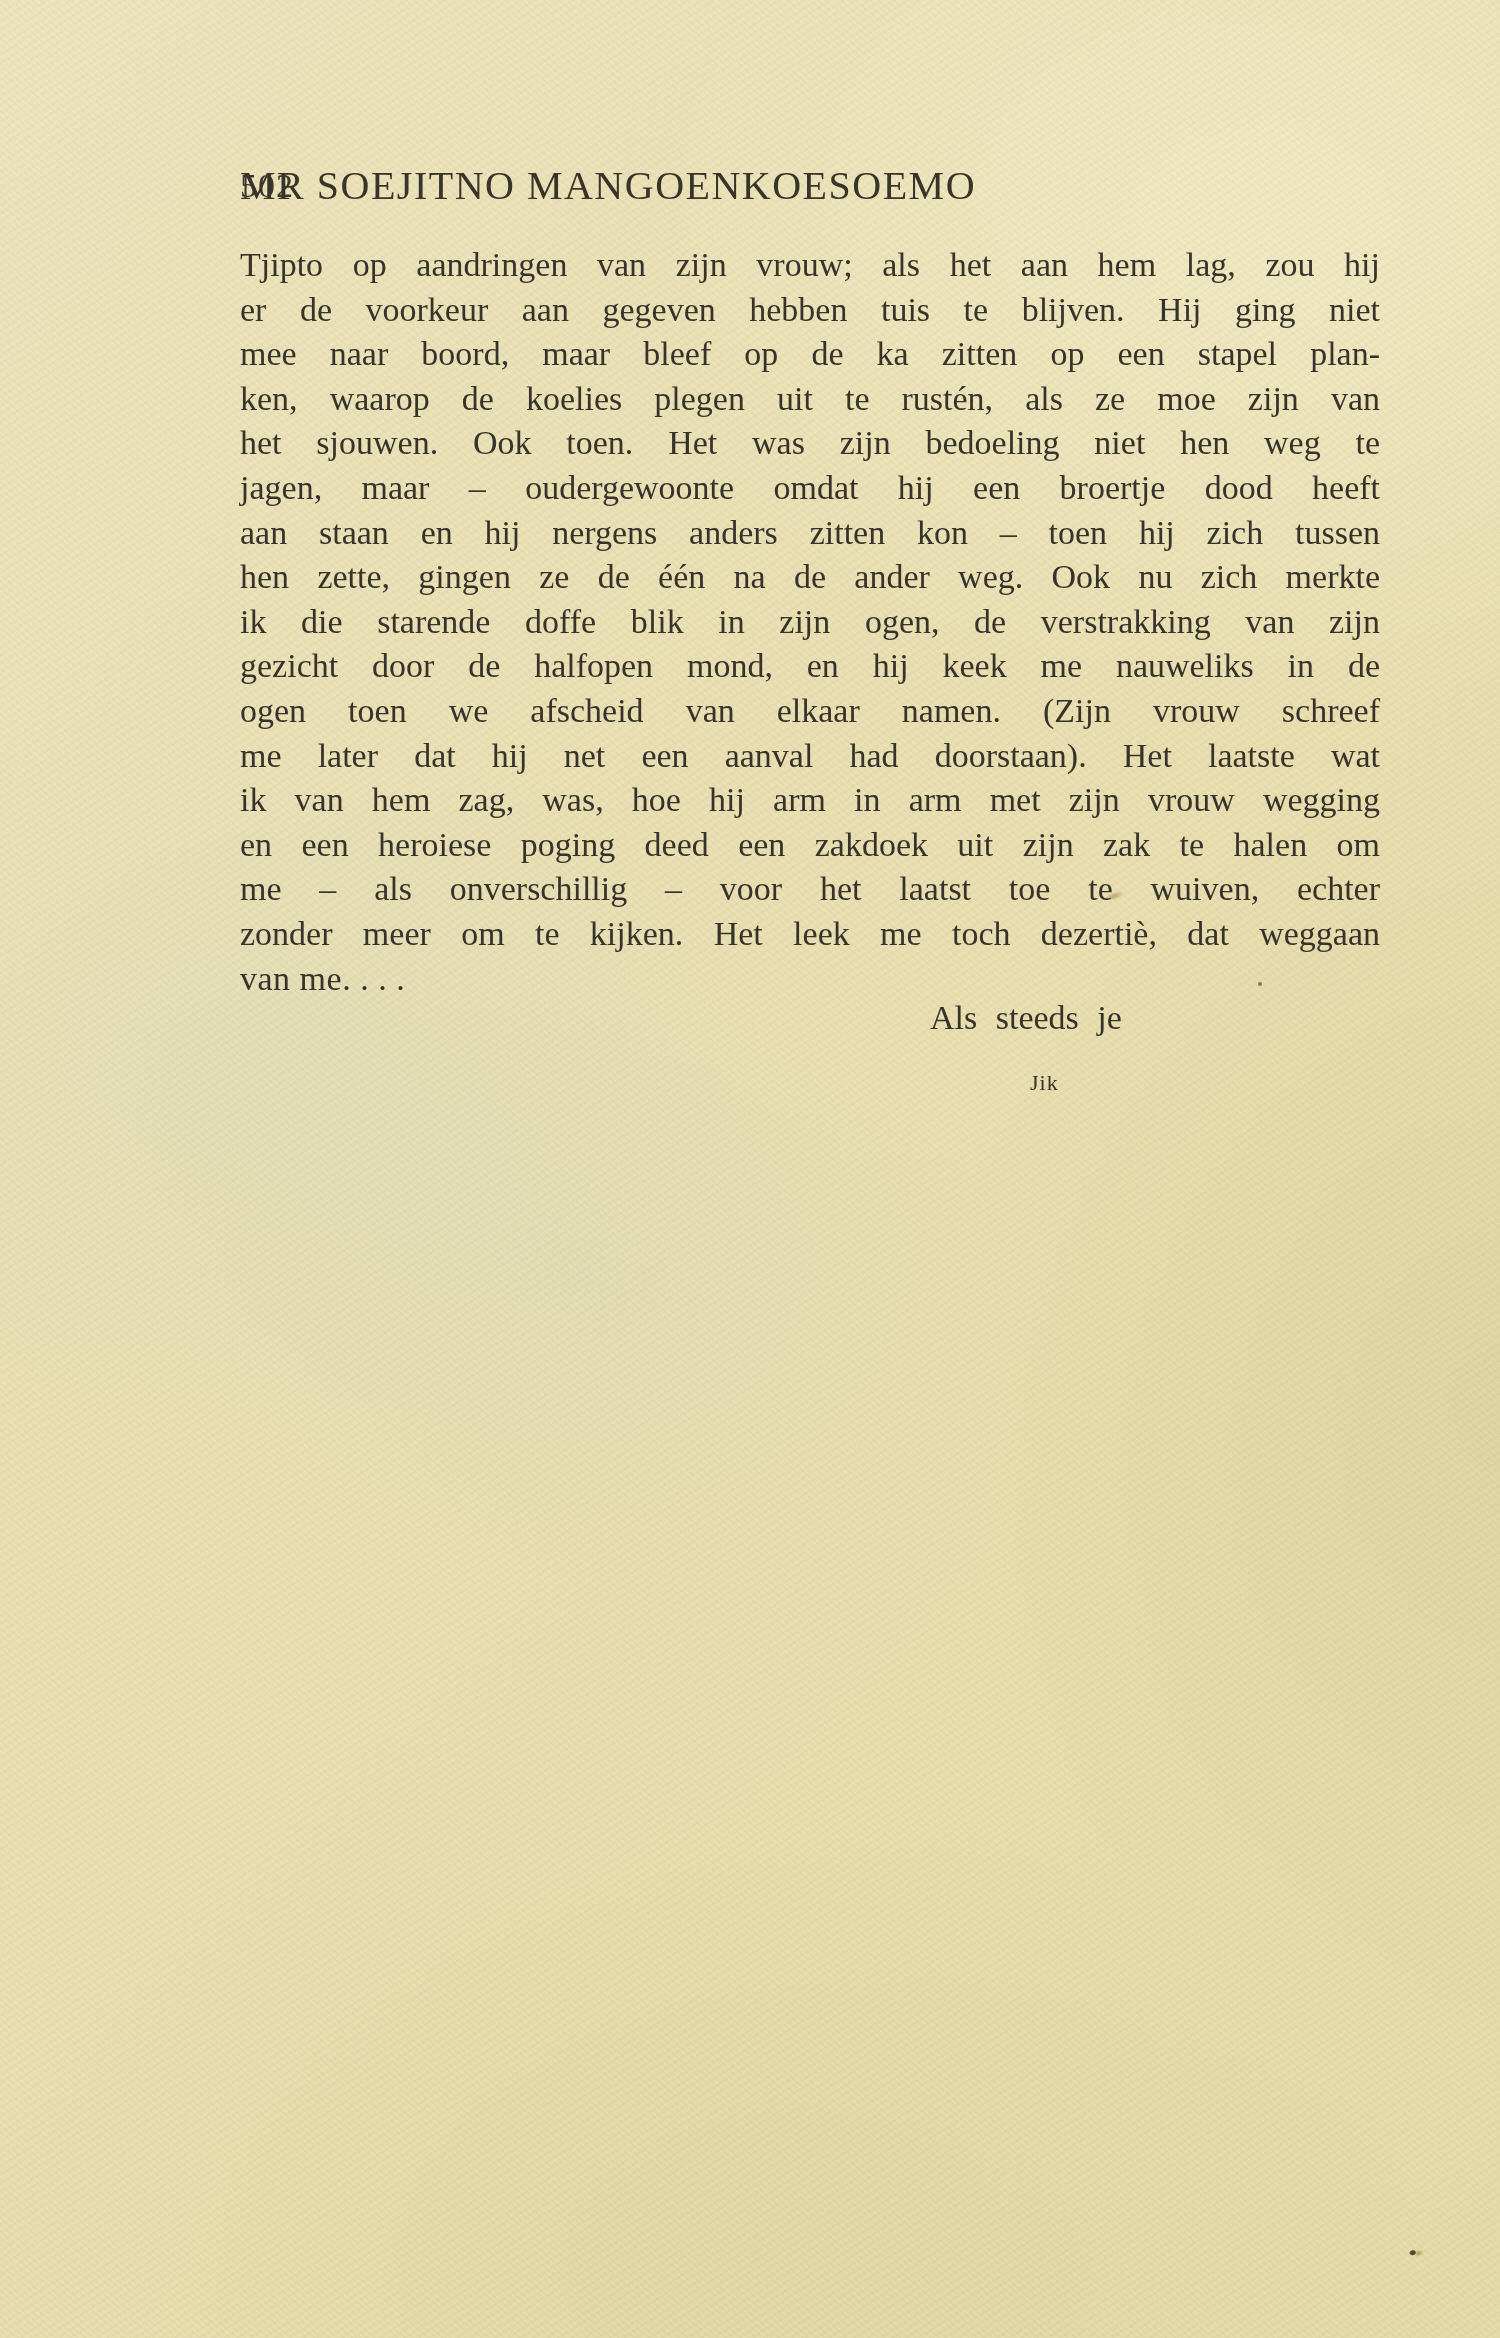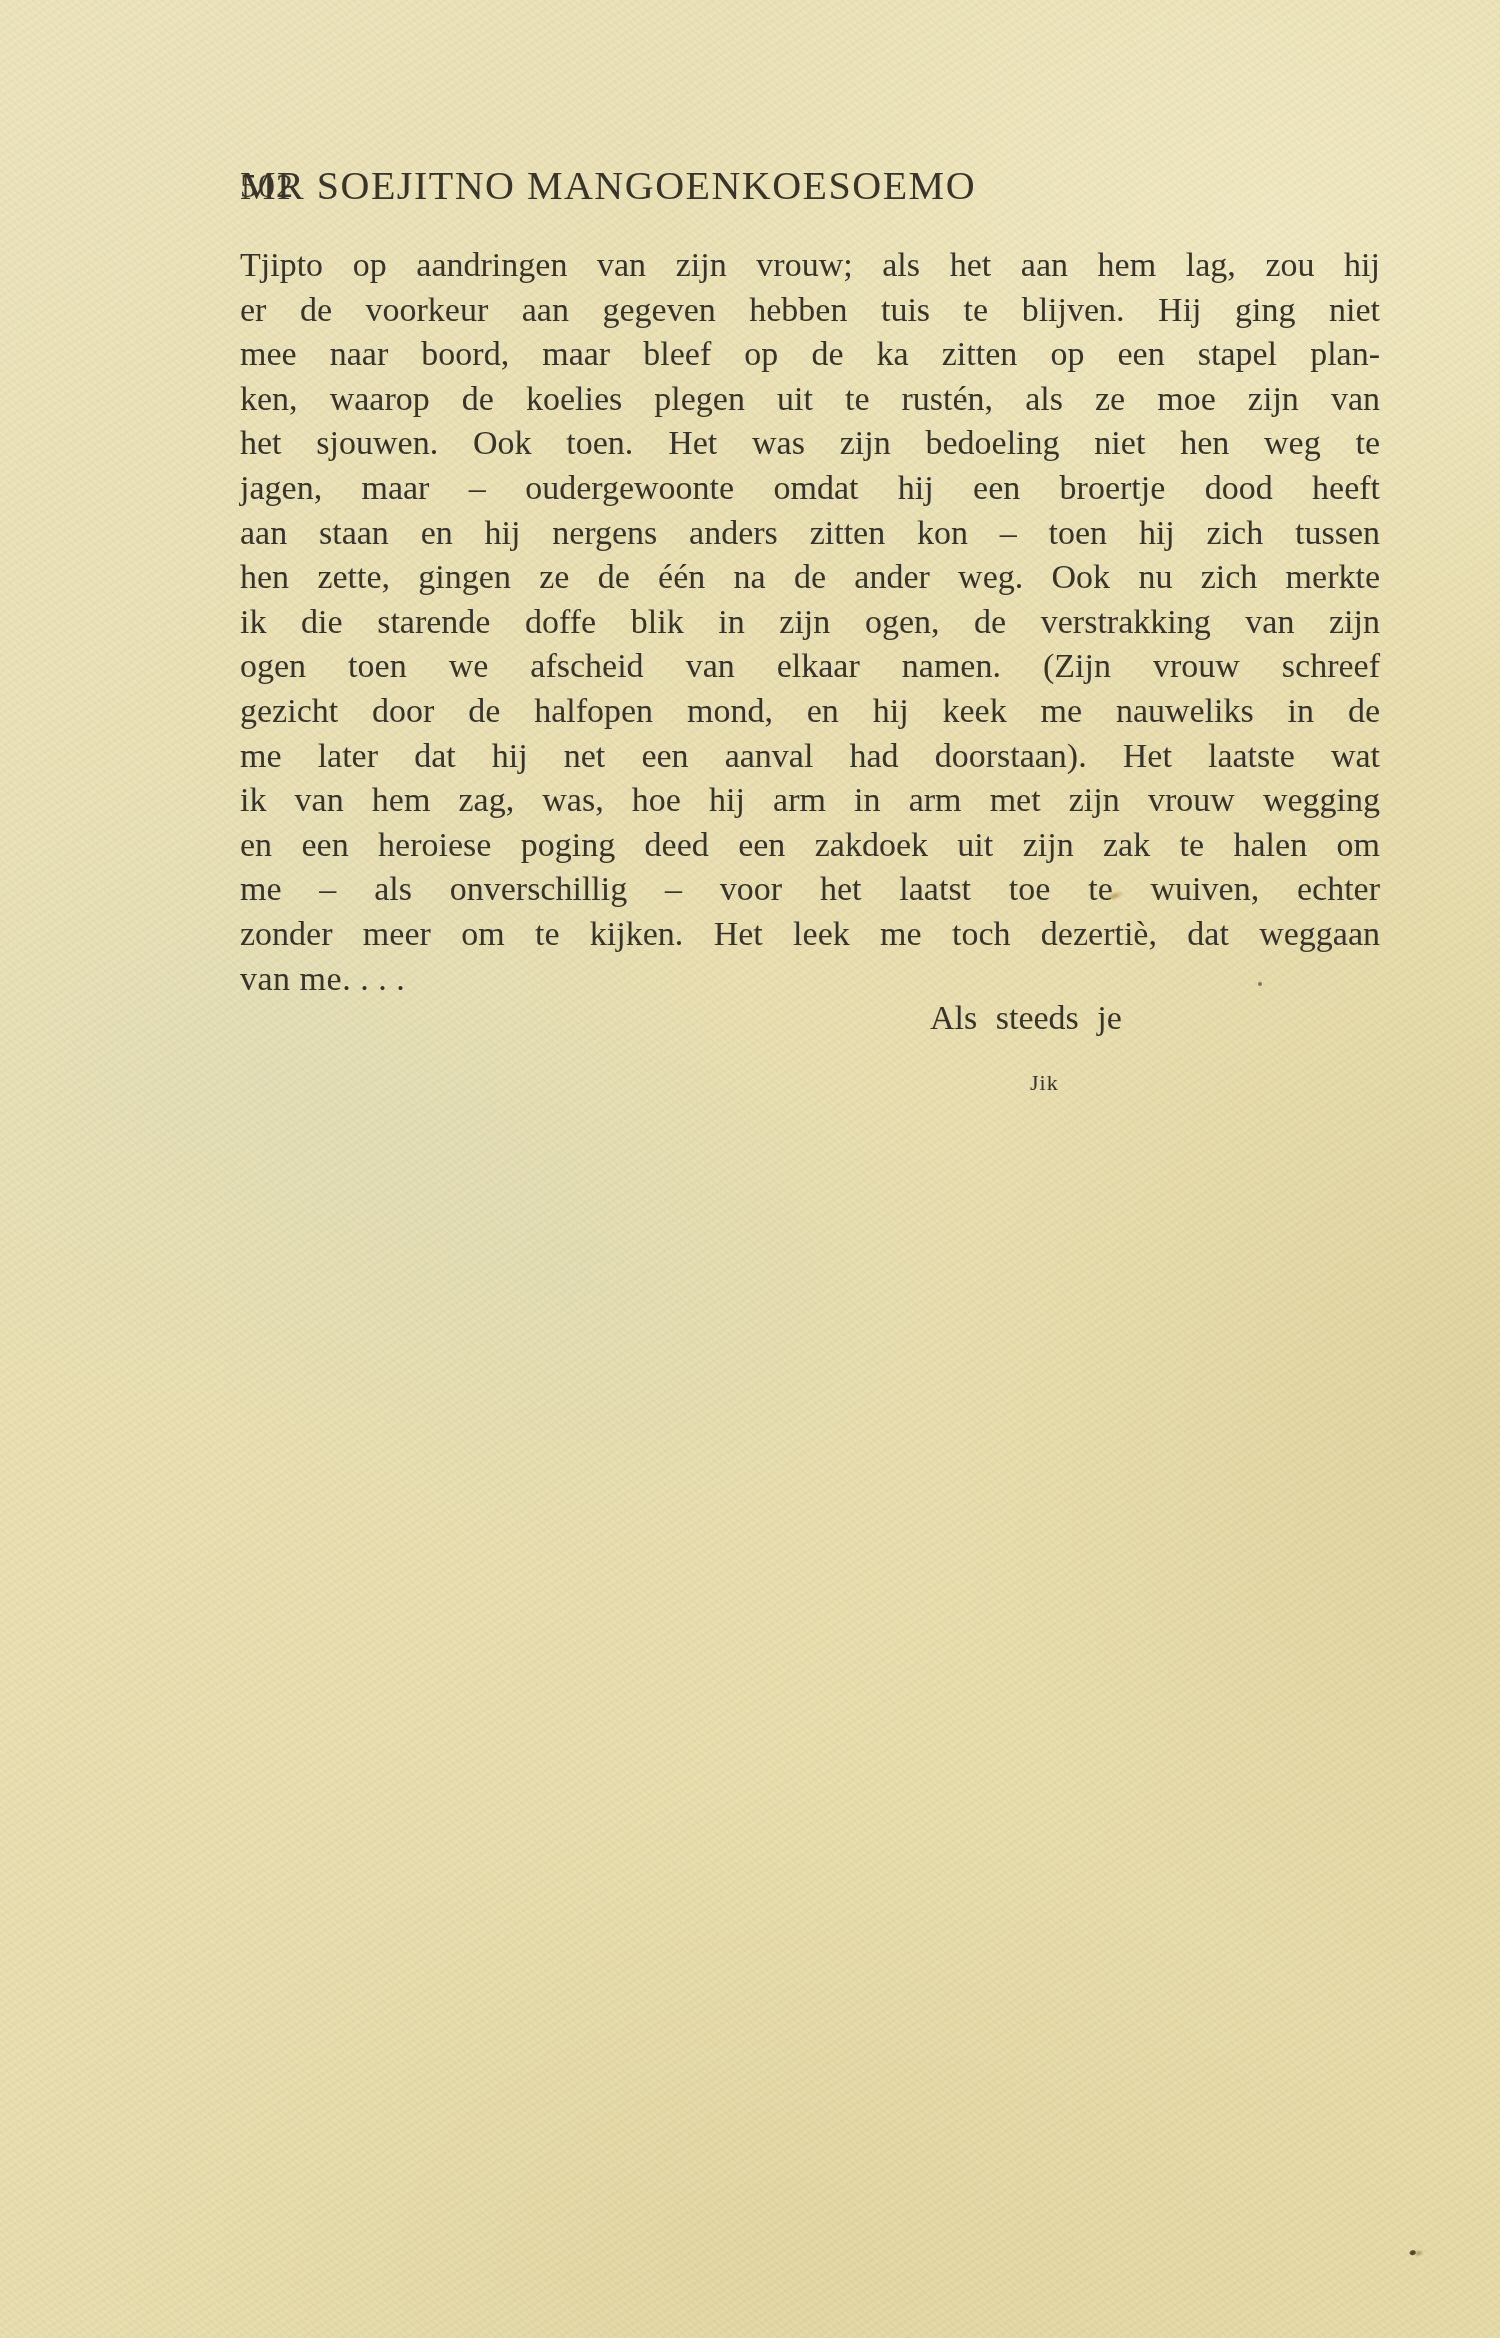--- a/index.html
+++ b/index.html
@@ -97,22 +97,22 @@
   <div class="body-block">
     <div class="line just">Tjipto op aandringen van zijn vrouw; als het aan hem lag, zou hij</div>
     <div class="line just">er de voorkeur aan gegeven hebben tuis te blijven. Hij ging niet</div>
     <div class="line just">mee naar boord, maar bleef op de ka zitten op een stapel plan-</div>
     <div class="line just">ken, waarop de koelies plegen uit te rustén, als ze moe zijn van</div>
     <div class="line just">het sjouwen. Ook toen. Het was zijn bedoeling niet hen weg te</div>
     <div class="line just">jagen, maar – oudergewoonte omdat hij een broertje dood heeft</div>
     <div class="line just">aan staan en hij nergens anders zitten kon – toen hij zich tussen</div>
     <div class="line just">hen zette, gingen ze de één na de ander weg. Ook nu zich merkte</div>
     <div class="line just">ik die starende doffe blik in zijn ogen, de verstrakking van zijn</div>
+    <div class="line just">gezicht door de halfopen mond, en hij keek me nauweliks in de</div>
     <div class="line just">ogen toen we afscheid van elkaar namen. (Zijn vrouw schreef</div>
-    <div class="line just">gezicht door de halfopen mond, en hij keek me nauweliks in de</div>
     <div class="line just">me later dat hij net een aanval had doorstaan). Het laatste wat</div>
     <div class="line just">ik van hem zag, was, hoe hij arm in arm met zijn vrouw wegging</div>
     <div class="line just">en een heroiese poging deed een zakdoek uit zijn zak te halen om</div>
     <div class="line just">me – als onverschillig – voor het laatst toe te wuiven, echter</div>
     <div class="line just">zonder meer om te kijken. Het leek me toch dezertiè, dat weggaan</div>
     <div class="line last">van me. . . .</div>
   </div>
 
   <div class="closing">Als steeds je</div>
   <div class="signature">Jik</div>

